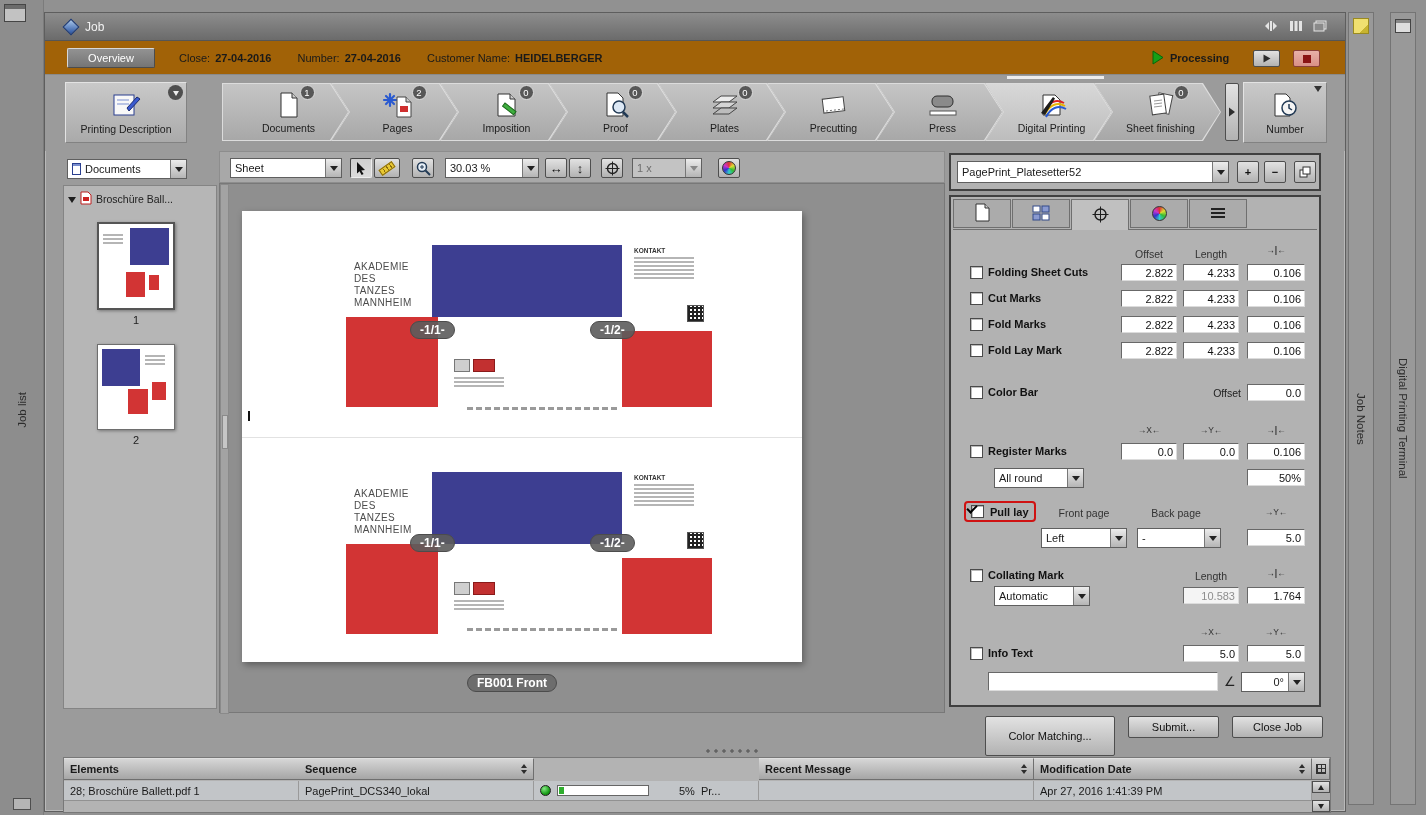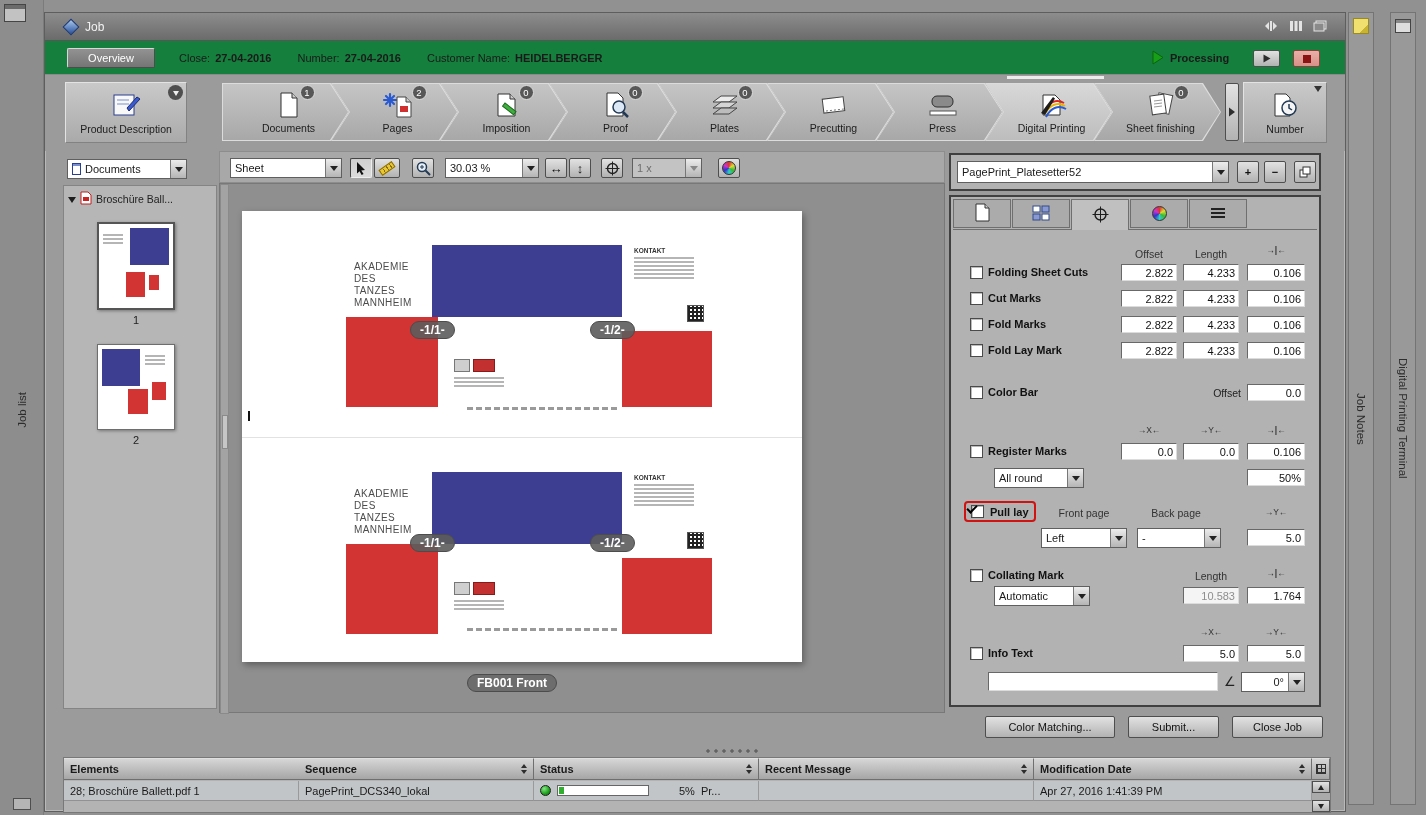--- a/index.html
+++ b/index.html
@@ -23,21 +23,21 @@
 .slbl{position:absolute;white-space:nowrap;font-size:10.5px;color:#222}
 .icolbl{position:absolute;font-size:8.5px;color:#333;text-align:center;white-space:nowrap}
 .pill{position:absolute;background:rgba(92,92,92,.9);color:#fff;font-weight:bold;font-size:12px;border-radius:9px;padding:1px 9px;white-space:nowrap;border:1px solid #4c4c4c}
 .vtxt{writing-mode:vertical-rl;white-space:nowrap;font-size:11.5px;color:#2d2d2d}
 .vtxt.up{transform:rotate(180deg)}
 .rail{position:absolute;top:12px;width:26px;height:793px;background:#999;border:1px solid #747474;display:flex;flex-direction:column;align-items:center}
 .rail .mid{flex:1;display:flex;align-items:center;justify-content:center}
 
 .win{position:absolute;left:44px;top:12px;width:1302px;height:800px;background:#9b9b9b;border:1px solid #5e5e5e;box-shadow:inset 0 0 0 1px #b9b9b9}
 .titlebar{position:absolute;left:0;top:0;width:100%;height:28px;background:linear-gradient(#8d8d8d,#6b6b6b);border-bottom:1px solid #565656;display:flex;align-items:center;color:#f2f2f2}
-.headerrow{position:absolute;left:0;top:28px;width:100%;height:34px;background:#15803d;border-bottom:1px solid #8a8a8a}
+.headerrow{position:absolute;left:0;top:28px;width:100%;height:34px;background:#a16207;border-bottom:1px solid #8a8a8a}
 .workflow{position:absolute;left:0;top:62px;width:100%;height:76px;background:#9b9b9b}
 .content{position:absolute;left:0;top:138px;width:1302px;height:562px}
 
 .pbox{position:absolute;background:linear-gradient(#c9c9c9,#aaa);border:1px solid #e3e3e3;border-right-color:#828282;border-bottom-color:#828282;display:flex;flex-direction:column;align-items:center;justify-content:center;gap:3px}
 .wfsteps{position:absolute;left:177px;top:8px;display:flex}
 .step{position:relative;width:127px;height:58px;margin-left:-18px;flex:none}
 .step.first{margin-left:0}
 .sbg{position:absolute;inset:0;background:#dcdcdc;clip-path:polygon(0 0,calc(100% - 18px) 0,100% 50%,calc(100% - 18px) 100%,0 100%,18px 50%)}
 .sin{position:absolute;inset:1px;background:linear-gradient(#c5c5c5,#a8a8a8);clip-path:polygon(0 0,calc(100% - 18px) 0,100% 50%,calc(100% - 18px) 100%,0 100%,18px 50%);display:flex;flex-direction:column;align-items:center;justify-content:center;gap:2px;padding-left:14px;padding-right:8px}
 .step.first .sbg,.step.first .sin{clip-path:polygon(0 0,calc(100% - 18px) 0,100% 50%,calc(100% - 18px) 100%,0 100%)}
@@ -141,21 +141,21 @@
     <div class="workflow">
       <div class="pbox" style="left:20px;top:7px;width:122px;height:61px">
         <span class="sico">
             <svg width="30" height="26" viewBox="0 0 30 26">
               <rect x="3" y="3" width="20" height="20" fill="#f8f8f8" stroke="#2a3f8f"></rect>
               <line x1="6" y1="8" x2="18" y2="8" stroke="#7a8fd0"></line>
               <line x1="6" y1="12" x2="18" y2="12" stroke="#7a8fd0"></line>
               <path d="M16 16 L26 5 l3 2 L18 19 z" fill="#3a5ad0" stroke="#1a2a70"></path>
             </svg>
           </span>
-        <span class="slab">Product Description</span>
+        <span class="slab">Printing Description</span>
         <span style="position:absolute;top:2px;right:3px;width:15px;height:15px;border-radius:50%;background:#4f4f4f;display:flex;align-items:center;justify-content:center">
             <i style="width:0;height:0;border:3.5px solid transparent;border-top:5px solid #eee;margin-top:4px"></i>
           </span>
       </div>
 
       <div class="wfsteps">
         <div class="step first">
             <div class="sbg"></div>
             <div class="sin">
           <span class="sico">
@@ -634,21 +634,21 @@
         <span class="slbl" style="left:273px;top:477px;font-size:13px">∠</span>
         <div class="dd" style="left:290px;top:475px;width:64px;height:20px">
             <span class="t" style="justify-content:flex-end">0°</span>
             <span class="a">
               <i class="car"></i>
             </span>
           </div>
       </div>
     </div>
 
-    <div class="btn abs" style="left:940px;top:703px;width:130px;height:22px">
+    <div class="btn abs" style="left:940px;top:703px;width:130px;height:40px">
         <span>Color Matching...</span>
       </div>
     <div class="btn abs" style="left:1083px;top:703px;width:91px;height:22px">
         <span>Submit...</span>
       </div>
     <div class="btn abs" style="left:1187px;top:703px;width:91px;height:22px">
         <span>Close Job</span>
       </div>
 
     <div class="abs" style="left:0;top:733px;width:100%;height:9px">
@@ -663,27 +663,20 @@
             <i class="sdn"></i>
           </span>
         </div>
       <div class="th" style="left:235px;width:235px">
           <span>Sequence</span>
           <span class="sort">
             <i class="sup"></i>
             <i class="sdn"></i>
           </span>
         </div>
-      <div class="th" style="left:470px;width:225px">
-          <span>Status</span>
-          <span class="sort">
-            <i class="sup"></i>
-            <i class="sdn"></i>
-          </span>
-        </div>
       <div class="th" style="left:970px;width:278px">
           <span>Modification Date</span>
           <span class="sort">
             <i class="sup"></i>
             <i class="sdn"></i>
           </span>
         </div>
       <div class="th" style="left:695px;width:275px">
           <span>Recent Message</span>
           <span class="sort">

